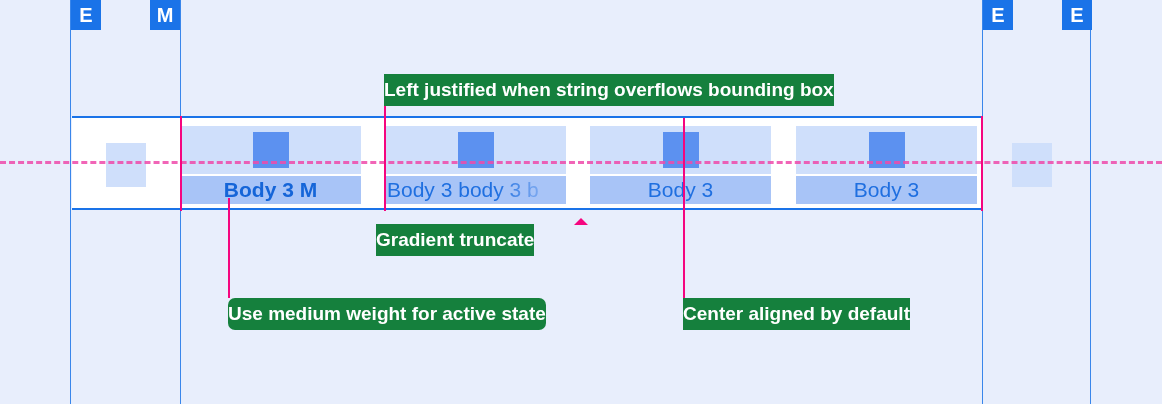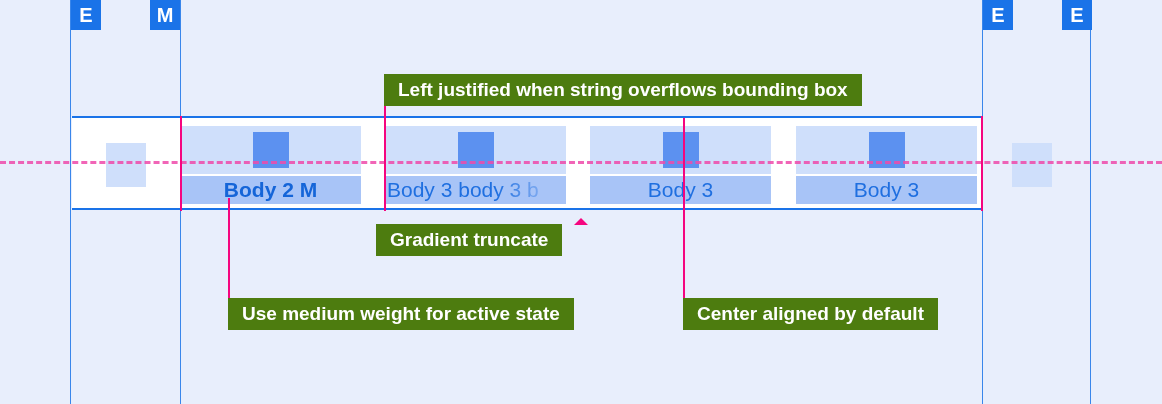--- a/index.html
+++ b/index.html
@@ -127,27 +127,27 @@
     top: 161px;
     width: 1162px;
     height: 0;
     border-top: 3px dashed #ef4bab;
     opacity: .85;
   }
 
   
   .callout {
     position: absolute;
-    background: #4d7c0f;
+    background: #15803d;
     color: #ffffff;
     font-size: 19px;
     font-weight: bold;
     height: 32px;
     line-height: 32px;
-    padding: 0 14px;
+    padding: 0 0;
     white-space: nowrap;
     box-sizing: border-box;
   }
   .callout .nub {
     position: absolute;
     top: -6px;
     width: 0;
     height: 0;
     border-left: 7px solid transparent;
     border-right: 7px solid transparent;
@@ -176,21 +176,21 @@
 
   <div id="tabbar">
 
     <div class="spacer-square" style="left:34px;"></div>
 
     <div class="tab" style="left:108px;">
       <div class="tab-icon-row">
         <div class="tab-icon"></div>
       </div>
       <div class="tab-label-box">
-        <span class="tab-label active">Body 2 M</span>
+        <span class="tab-label active">Body 3 M</span>
       </div>
     </div>
 
     <div class="tab" style="left:313px;">
       <div class="tab-icon-row">
         <div class="tab-icon"></div>
       </div>
       <div class="tab-label-box">
         <span class="tab-label overflow">Body 3 body 3 b</span>
         <div class="truncate-mask"></div>
@@ -227,17 +227,17 @@
   <div class="leader" style="left:683px; top:118px; height:180px;"></div>
 
   <div class="leader" style="left:180px; top:116px; height:95px;"></div>
 
   <div class="leader" style="left:981px; top:116px; height:95px;"></div>
 
   <div class="callout" style="left:384px; top:74px;">Left justified when string overflows bounding box</div>
 
   <div class="callout" style="left:376px; top:224px;">Gradient truncate<span class="nub" style="left:198px;"></span></div>
 
-  <div class="callout" style="left:228px; top:298px;">Use medium weight for active state</div>
+  <div class="callout" style="left:228px; top:298px;border-radius:7px;">Use medium weight for active state</div>
 
   <div class="callout" style="left:683px; top:298px;text-align:right;">Center aligned by default</div>
 
 </div>
 
 </body></html>

